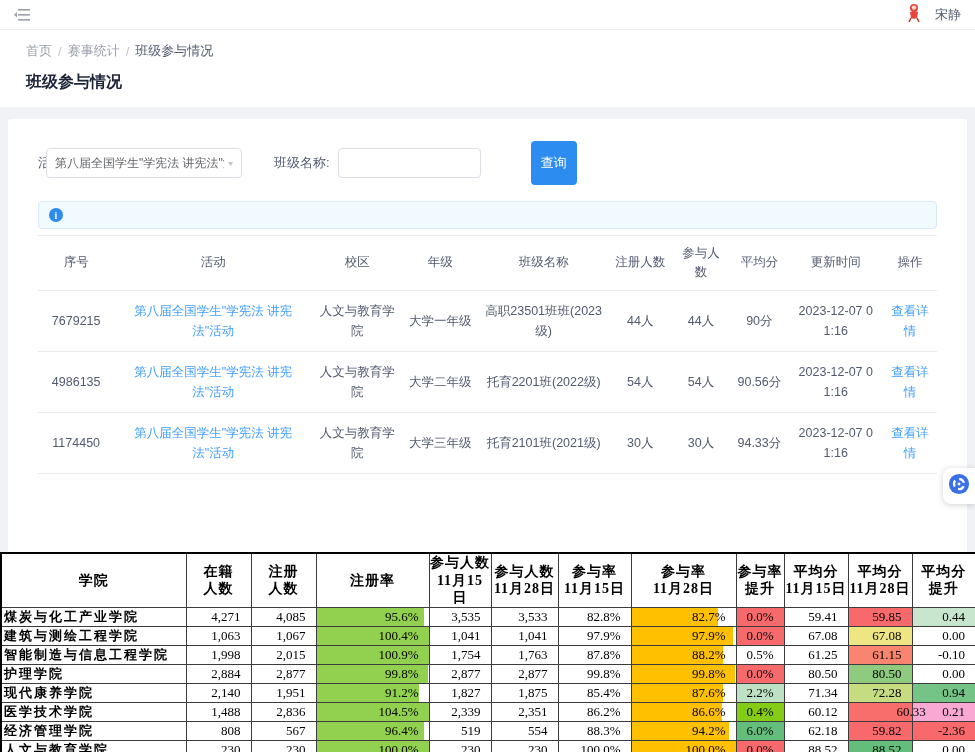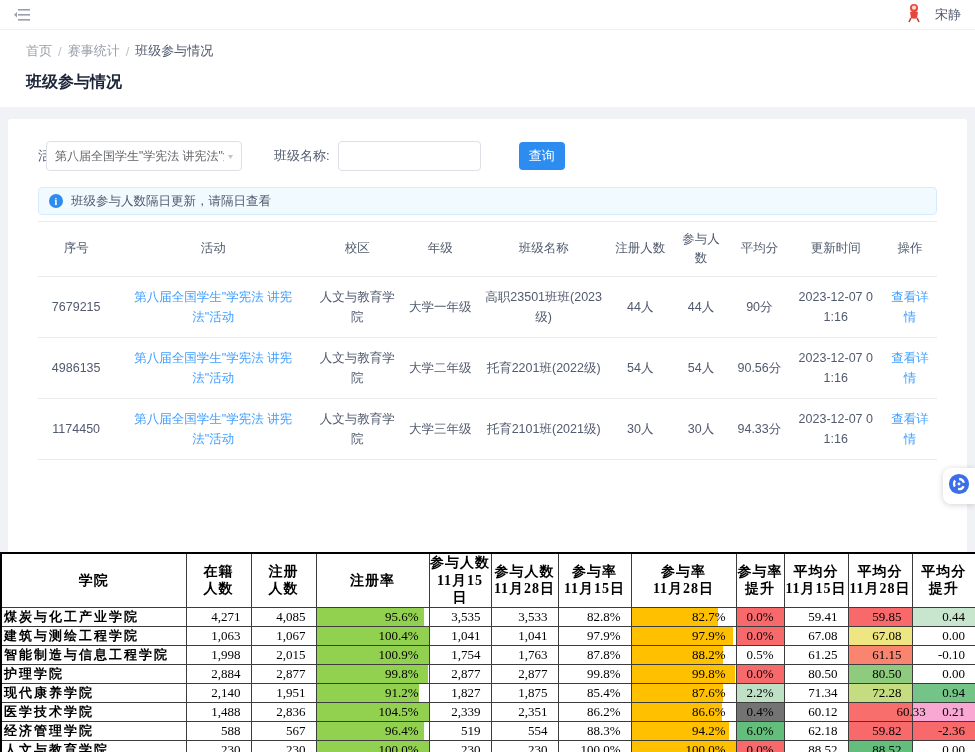--- a/index.html
+++ b/index.html
@@ -30,21 +30,21 @@
   .filter-label { font-size:13px; color:#515a6e; }
   .lbl-activity { width:8px; overflow:hidden; white-space:nowrap; }
   .select-box { width:196px; height:30px; border:1px solid #dcdfe6; border-radius:4px;
     display:flex; align-items:center; justify-content:space-between; padding:0 8px;
     font-size:12px; color:#606266; cursor:pointer; background:#fff; }
   .select-box .sel-text { overflow:hidden; white-space:nowrap; }
   .chevron { color:#c0c4cc; font-size:10px; transform:scaleY(.8); margin-left:4px; }
   .lbl-class { margin-left:32px; margin-right:8px; }
   .text-input { width:143px; height:30px; border:1px solid #dcdfe6; border-radius:4px;
     font-size:12px; padding:0 8px; color:#606266; outline:none; }
-  .query-btn { margin-left:38px; width:46px; height:28px; background:#2d8cf0; color:#fff;
+  .query-btn { margin-left:50px; width:46px; height:44px; background:#2d8cf0; color:#fff;
     border:none; border-radius:4px; font-size:13px; cursor:pointer; }
 
   
   .alert { background:#f0faff; border:1px solid #d7ebff; border-radius:4px;
     height:28px; display:flex; align-items:center; gap:8px; padding:0 10px;
     font-size:12.5px; color:#515a6e; margin-bottom:6px; }
   .info-icon { width:14px; height:14px; border-radius:50%; background:#2d8cf0; color:#fff;
     font-size:10px; font-weight:bold; display:flex; align-items:center; justify-content:center;
     font-family:"Liberation Serif",serif; flex:0 0 14px; }
 
@@ -122,21 +122,20 @@
         <span class="sel-text">第八届全国学生"学宪法 讲宪法"活动</span>
         <span class="chevron">▾</span>
       </div>
       <span class="filter-label lbl-class">班级名称:</span>
       <input class="text-input" type="text" value="" style="">
       <button class="query-btn">查询</button>
     </div>
 
     <div class="alert">
       <span class="info-icon">i</span>
-      <span>班级参与人数隔日更新，请隔日查看</span>
     </div>
 
     <table class="classes">
       <colgroup>
         <col style="width:8.5%">
           <col style="width:22%">
           <col style="width:10%">
           <col style="width:8.5%">
         <col style="width:14.5%">
           <col style="width:7%">
@@ -327,28 +326,28 @@
         </tr>
         <tr>
           <td class="name-cell"><span class="cell-txt">医学技术学院</span></td>
           <td><span class="cell-txt">1,488</span></td>
           <td><span class="cell-txt">2,836</span></td>
           <td class=" has-bar"><div class="bar" style="width: 100%; background: rgb(146, 208, 80);"></div><span class="cell-txt">104.5%</span></td>
           <td><span class="cell-txt">2,339</span></td>
           <td><span class="cell-txt">2,351</span></td>
           <td><span class="cell-txt">86.2%</span></td>
           <td class=" has-bar"><div class="bar" style="width: 86.6%; background: rgb(255, 192, 0);"></div><span class="cell-txt">86.6%</span></td>
-          <td style="background: #737373;"><span class="cell-txt">0.4%</span></td>
+          <td style="background: #84cc16;"><span class="cell-txt">0.4%</span></td>
           <td><span class="cell-txt">60.12</span></td>
           <td style="background: rgb(248, 110, 108); padding-left: 48px;"><span class="cell-txt">60.33</span></td>
           <td style="background: #f9a8d4;"><span class="cell-txt">0.21</span></td>
         </tr>
         <tr>
           <td class="name-cell"><span class="cell-txt">经济管理学院</span></td>
-          <td><span class="cell-txt">588</span></td>
+          <td><span class="cell-txt">808</span></td>
           <td><span class="cell-txt">567</span></td>
           <td class=" has-bar"><div class="bar" style="width: 96.4%; background: rgb(146, 208, 80);"></div><span class="cell-txt">96.4%</span></td>
           <td><span class="cell-txt">519</span></td>
           <td><span class="cell-txt">554</span></td>
           <td><span class="cell-txt">88.3%</span></td>
           <td class=" has-bar"><div class="bar" style="width: 94.2%; background: rgb(255, 192, 0);"></div><span class="cell-txt">94.2%</span></td>
           <td style="background: rgb(99, 190, 123);"><span class="cell-txt">6.0%</span></td>
           <td><span class="cell-txt">62.18</span></td>
           <td style="background: rgb(248, 105, 107);"><span class="cell-txt">59.82</span></td>
           <td style="background: rgb(248, 105, 107);"><span class="cell-txt">-2.36</span></td>

